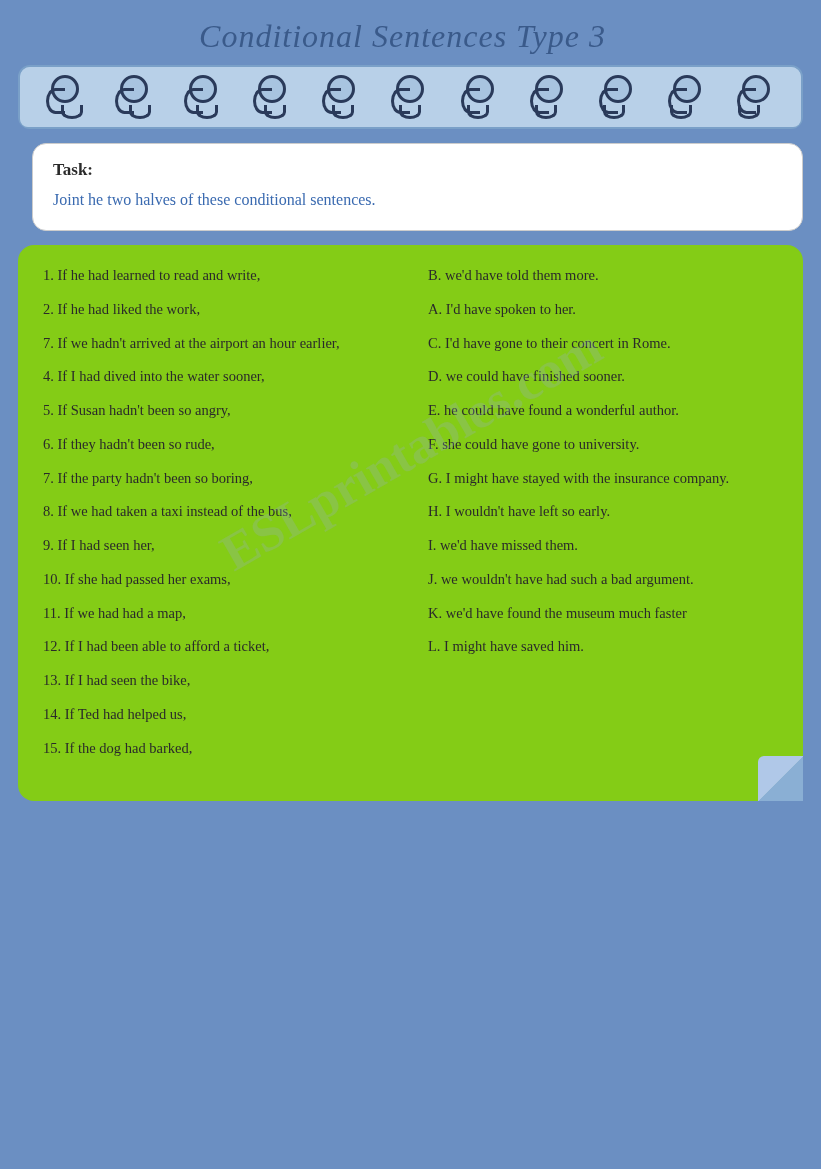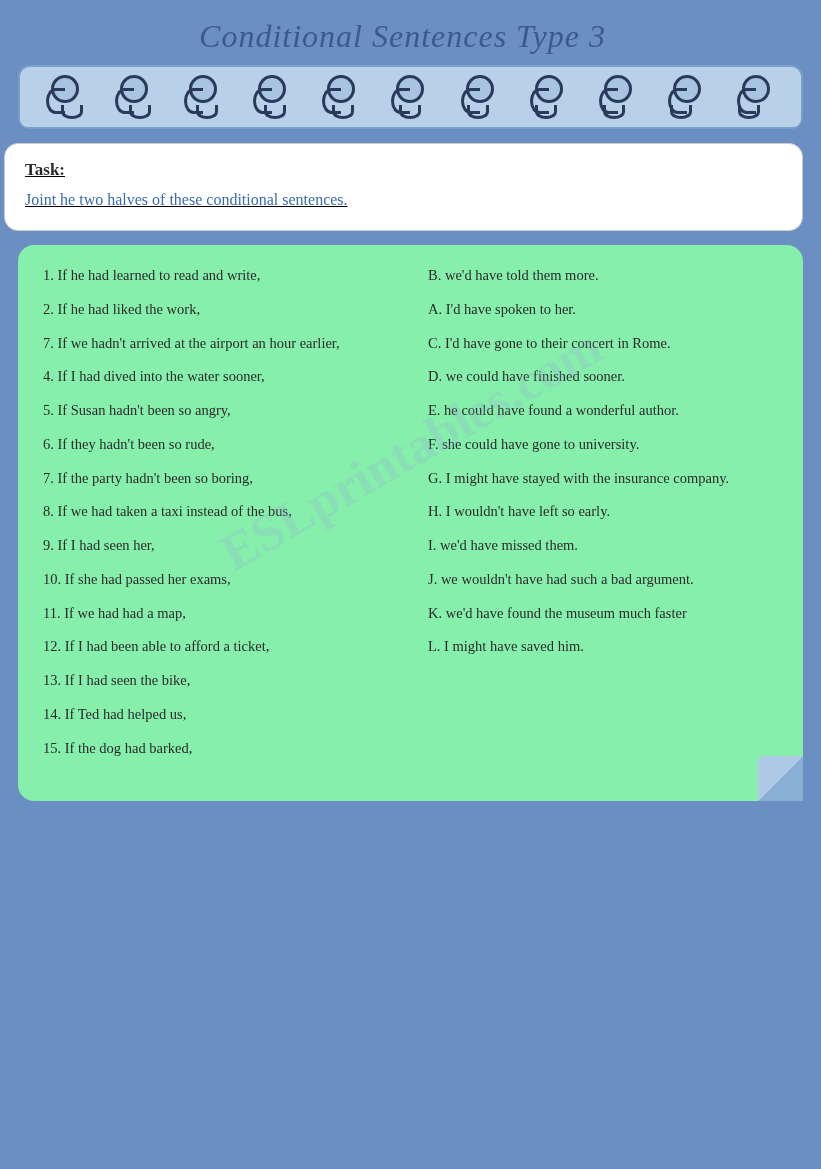--- a/index.html
+++ b/index.html
@@ -80,25 +80,24 @@
       border: 3px solid #2a3a5a;
       border-radius: 0 0 50% 50%;
       border-top: none;
       background: transparent;
       margin: 0 4px;
     }
 
     
     .task-box {
       background: white;
-      margin: 8px 18px 14px 4px;
+      margin: 8px 18px 14px 32px;
       border-radius: 14px;
       padding: 16px 20px 18px 20px;
       border: 1px solid #ccc;
-      text-decoration: underline;
     }
 
     .task-label {
       font-size: 17px;
       font-weight: bold;
       color: #2a2a2a;
       margin-bottom: 8px;
       font-family: 'Comic Sans MS', cursive;
     }
 
@@ -119,21 +118,21 @@
       color: rgba(150,170,210,0.25);
       white-space: nowrap;
       pointer-events: none;
       font-family: 'Comic Sans MS', cursive;
       font-weight: bold;
       z-index: 10;
     }
 
     
     .content-area {
-      background: #86efac;
+      background: #84cc16;
       margin: 0 18px 20px 18px;
       border-radius: 16px;
       padding: 20px 10px 30px 10px;
       display: flex;
       gap: 10px;
       position: relative;
     }
 
     .left-column {
       flex: 1;

